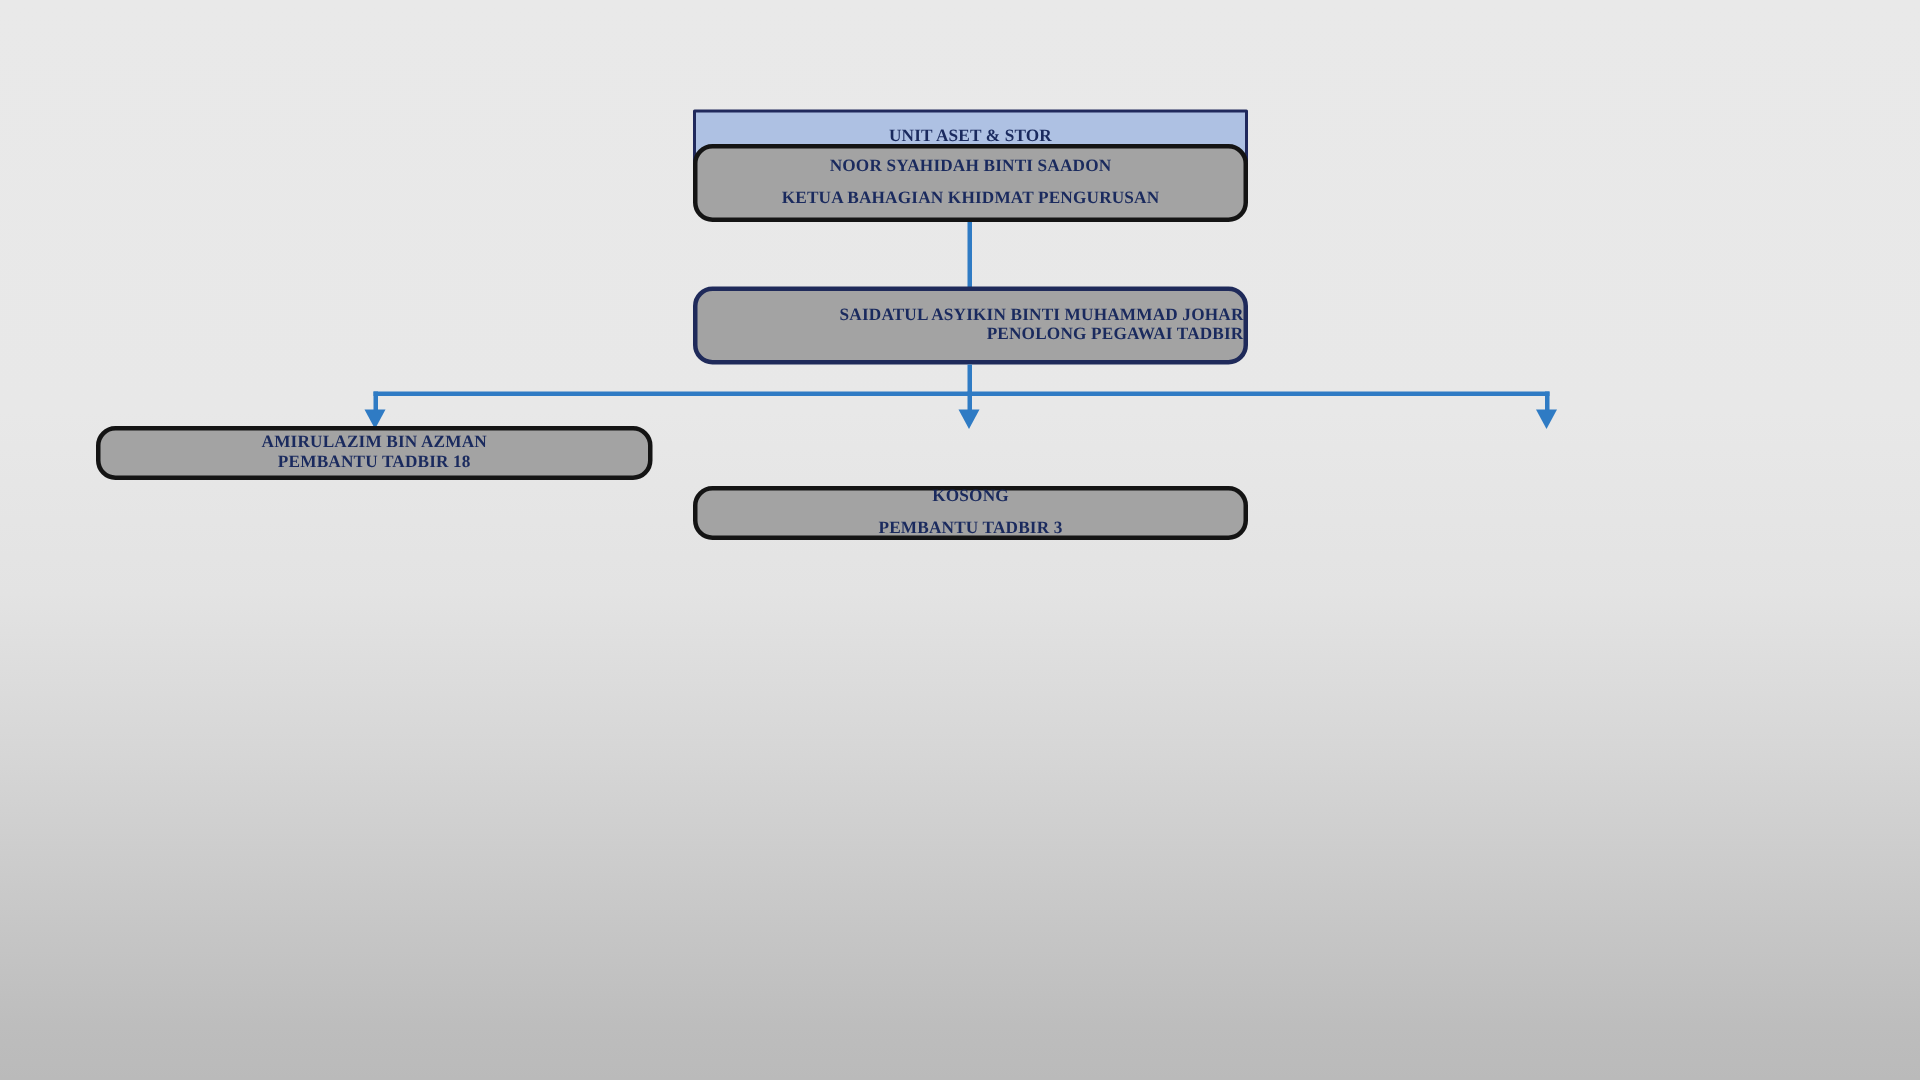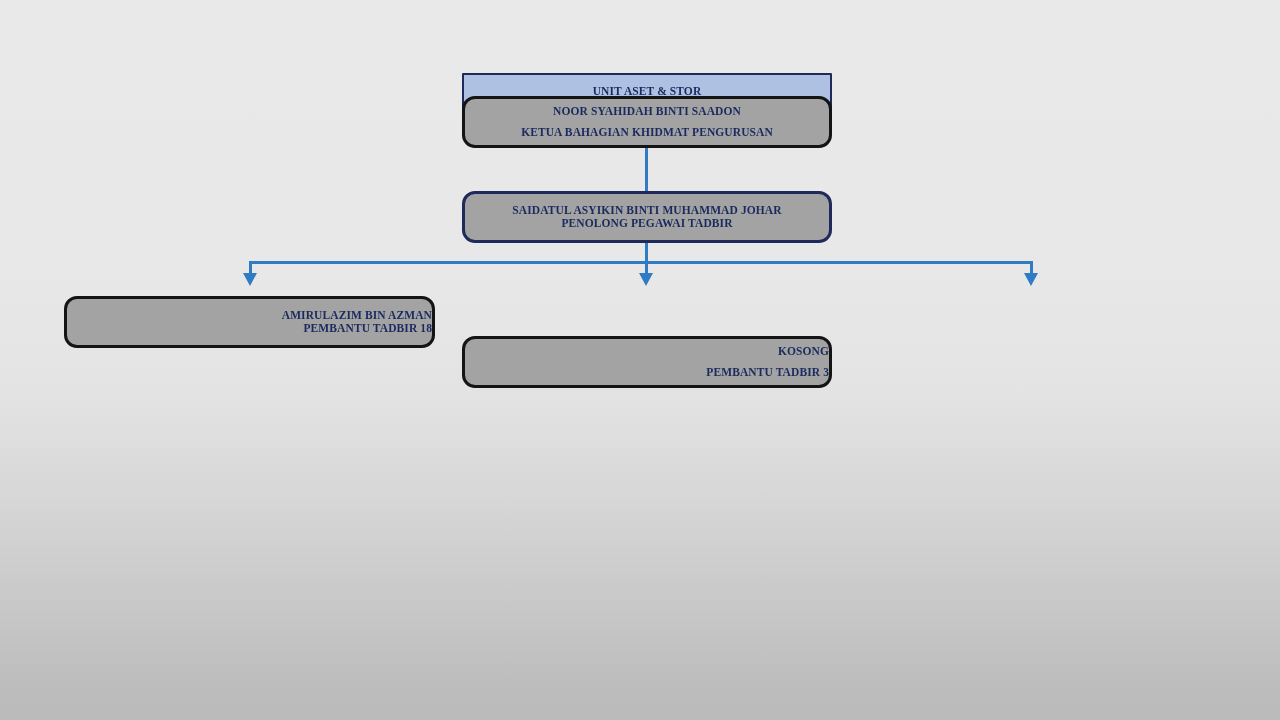--- a/index.html
+++ b/index.html
@@ -59,44 +59,44 @@
   }
 
   
   .node-white {
     background: #a3a3a3;
     border: 3px solid #141414;
     border-radius: 13px;
   }
   .node-navy {
     border-color: #1f2a5a;
+    align-items: flex-end;
   }
 
   .node-ketua {
     left: 462px;
     top: 96px;
     width: 370px;
     height: 52px;
     font-size: 11.5px;
     line-height: 21px;
   }
   .node-penolong {
     left: 462px;
     top: 191px;
     width: 370px;
     height: 52px;
     font-size: 11.5px;
     line-height: 13.5px;
   }
 
   .node-staff {
-    top: 296px;
-    height: 52px;
+    top: 284px;
+    height: 36px;
     font-size: 11.5px;
-    align-items: flex-end;
   }
   .staff-tight { line-height: 13.5px; }
   .staff-loose { line-height: 21px; }
 
   .node-staff-1 { left: 64px;  width: 371px; }
   .node-staff-2 { left: 462px; width: 370px; margin-top: 40px; }
   .node-staff-3 { left: 846px; width: 370px; }
 
   
   .conn {

